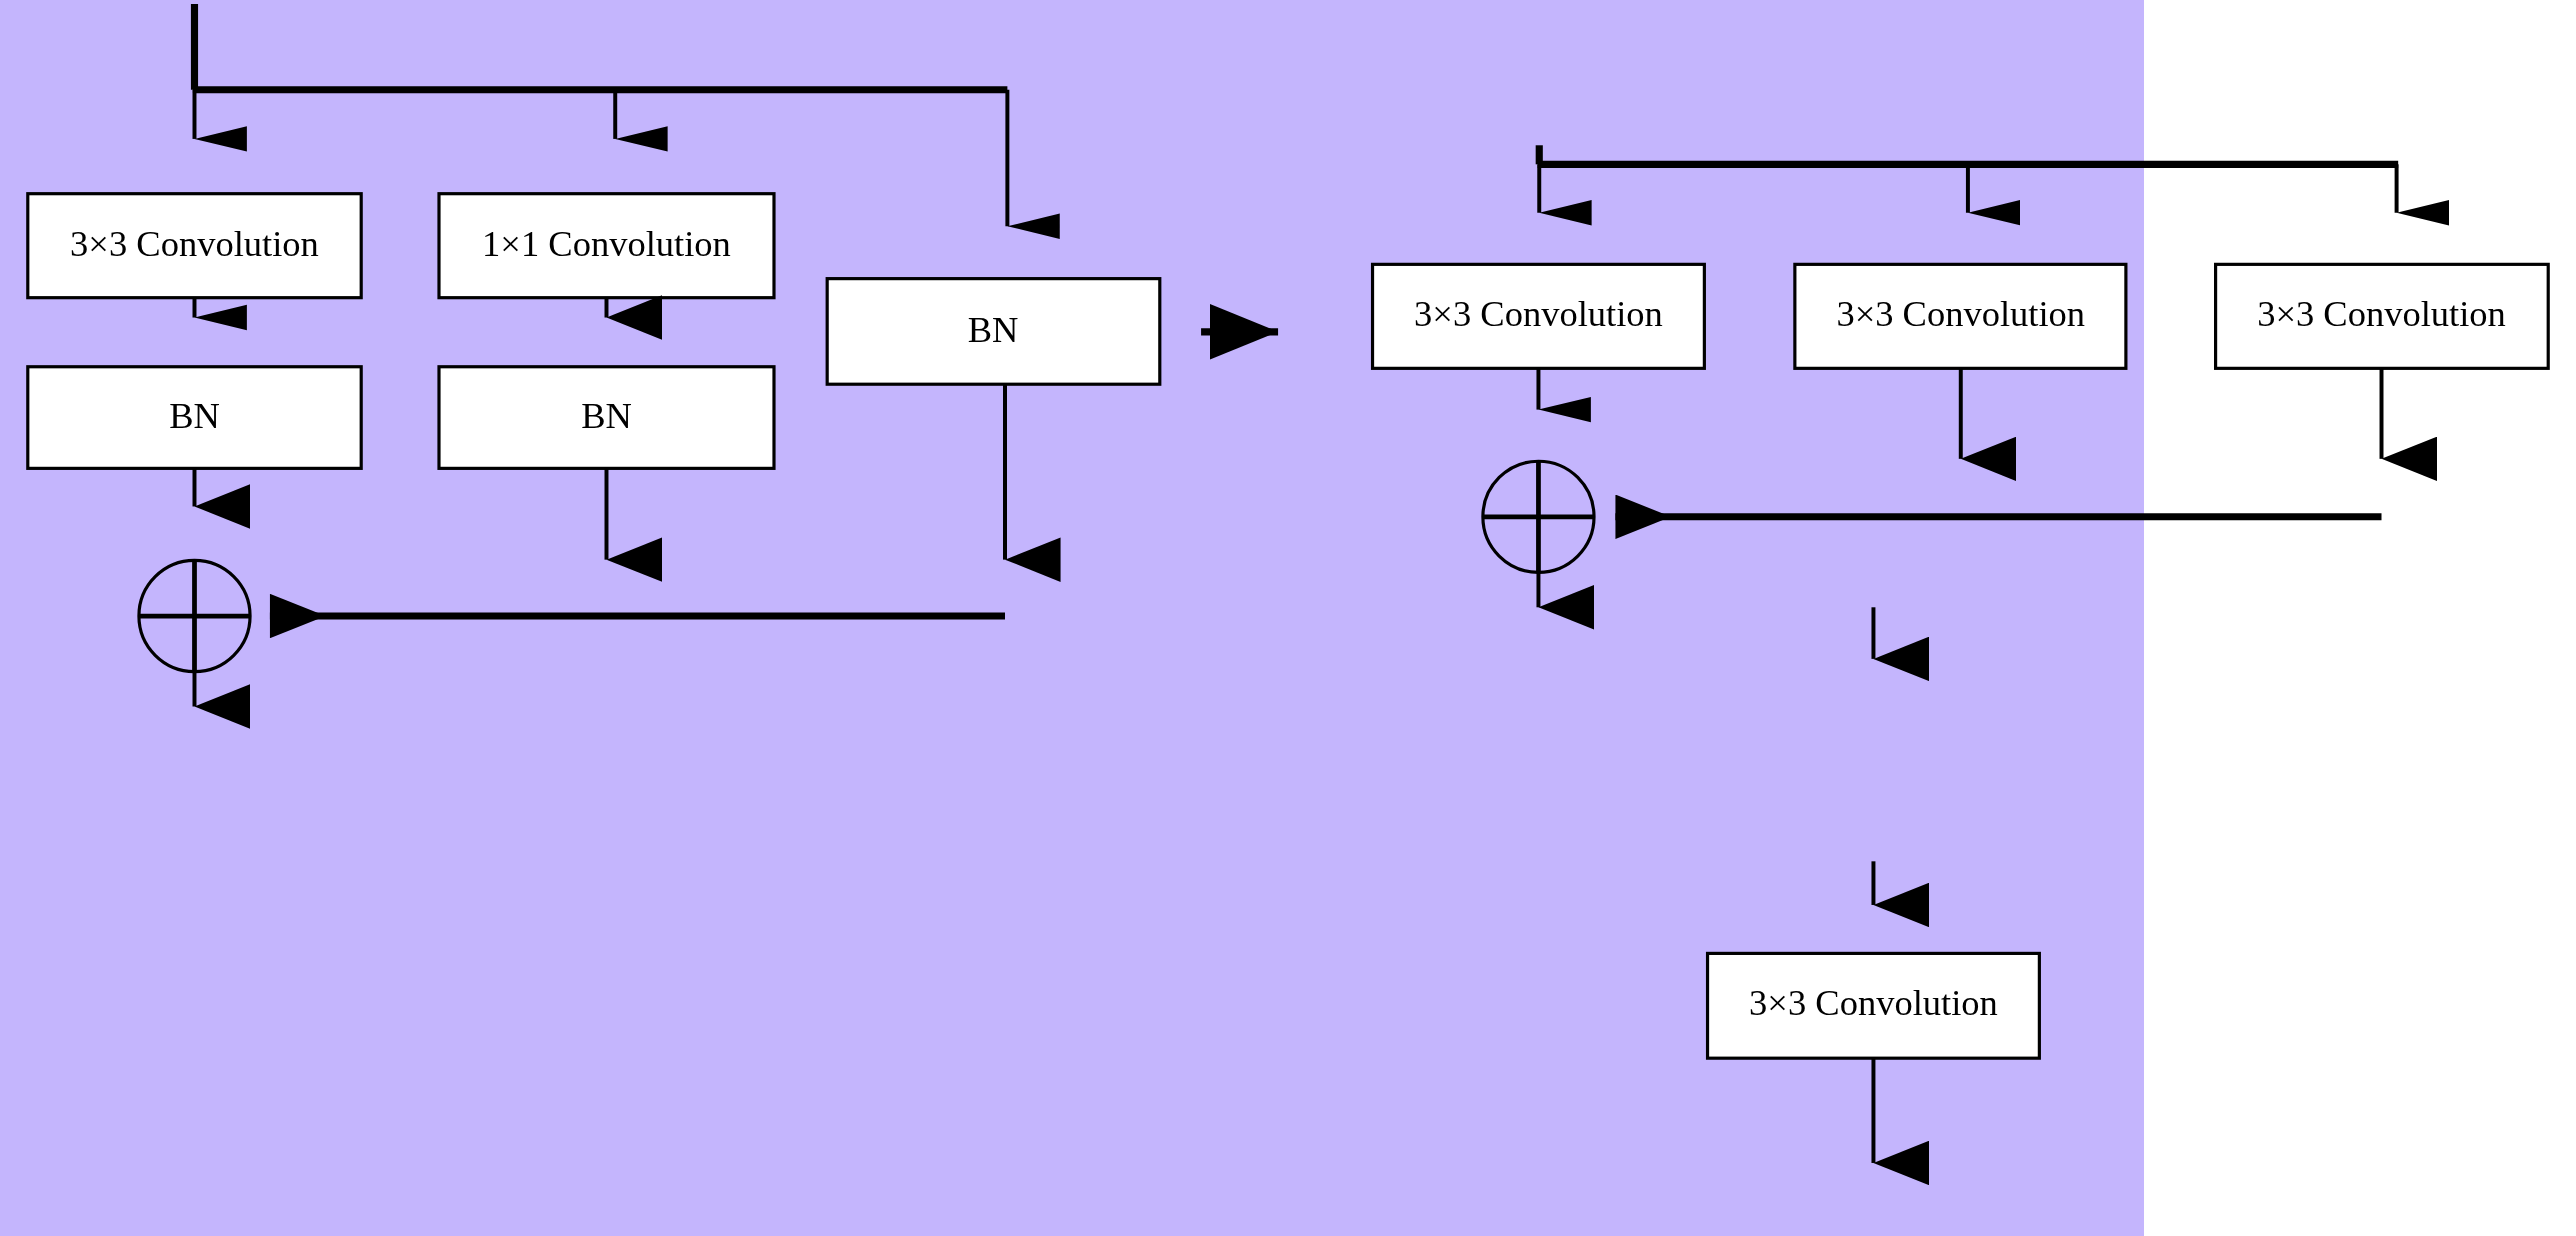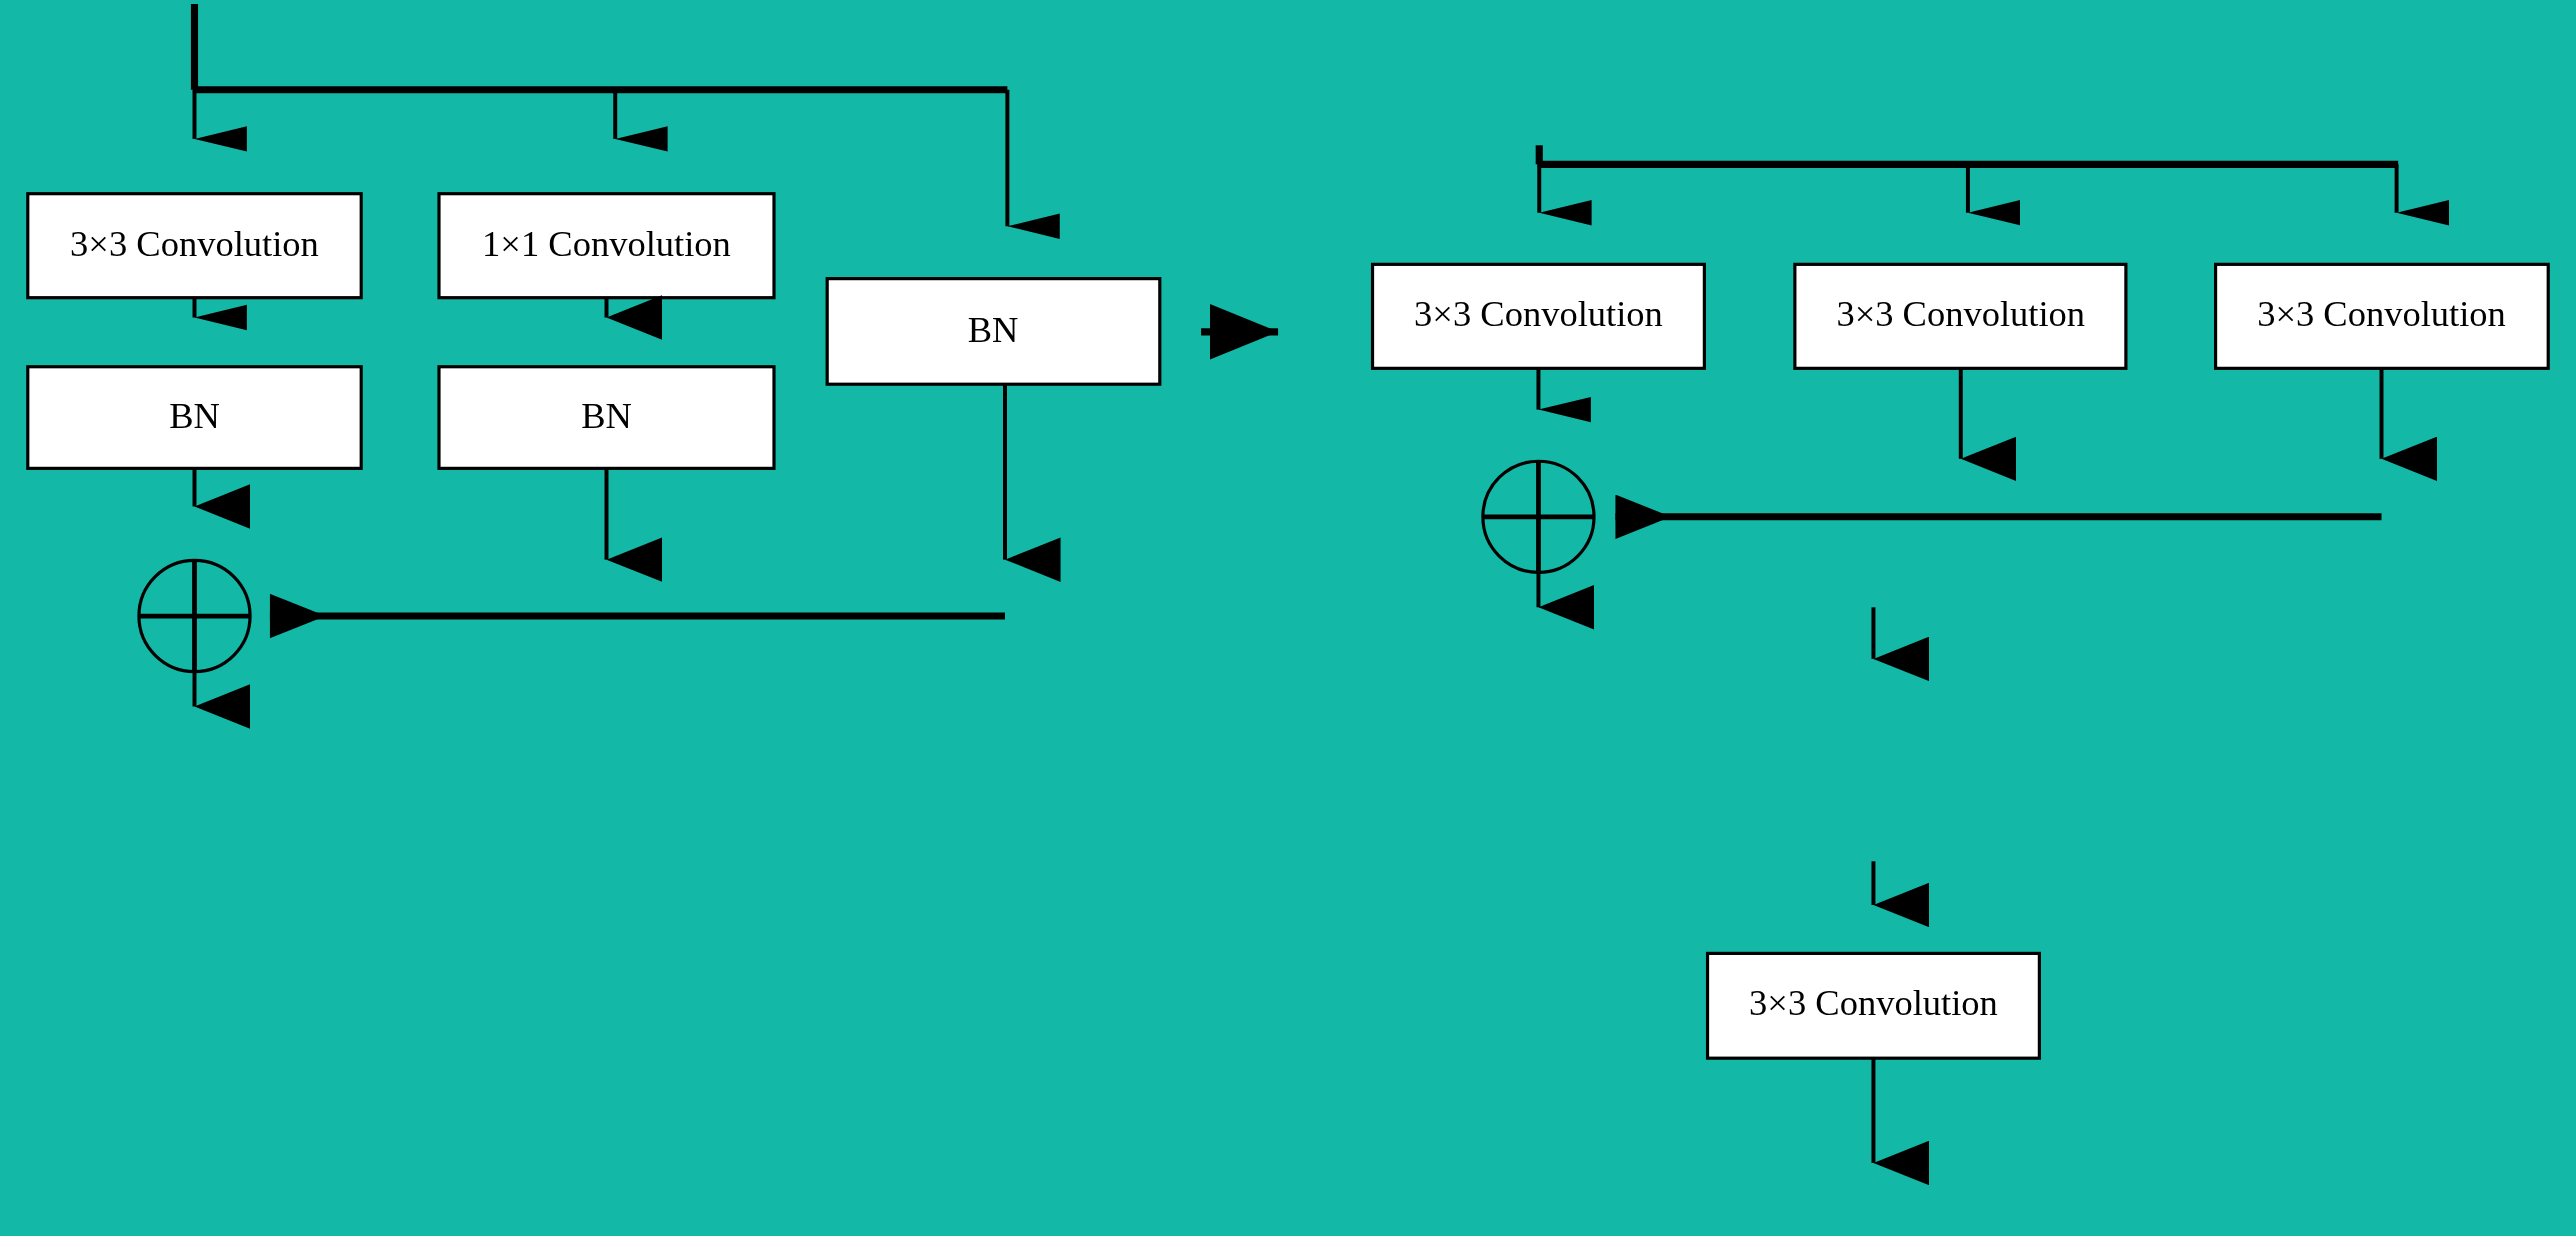--- a/index.html
+++ b/index.html
@@ -9,23 +9,23 @@
     background: #ffffff;
   }
   body {
     width: 2576px;
     height: 1236px;
     overflow: hidden;
     font-family: "Liberation Serif", "DejaVu Serif", serif;
   }
   #diagram-root {
     position: relative;
-    width: 2576px;
+    width: 2144px;
     height: 1236px;
-    background: #14b8a6;
+    background: #c4b5fd;
   }
   svg.diagram-canvas {
     position: absolute;
     top: 0;
     left: 0;
     width: 2576px;
     height: 1236px;
     display: block;
   }
   .node-box {

